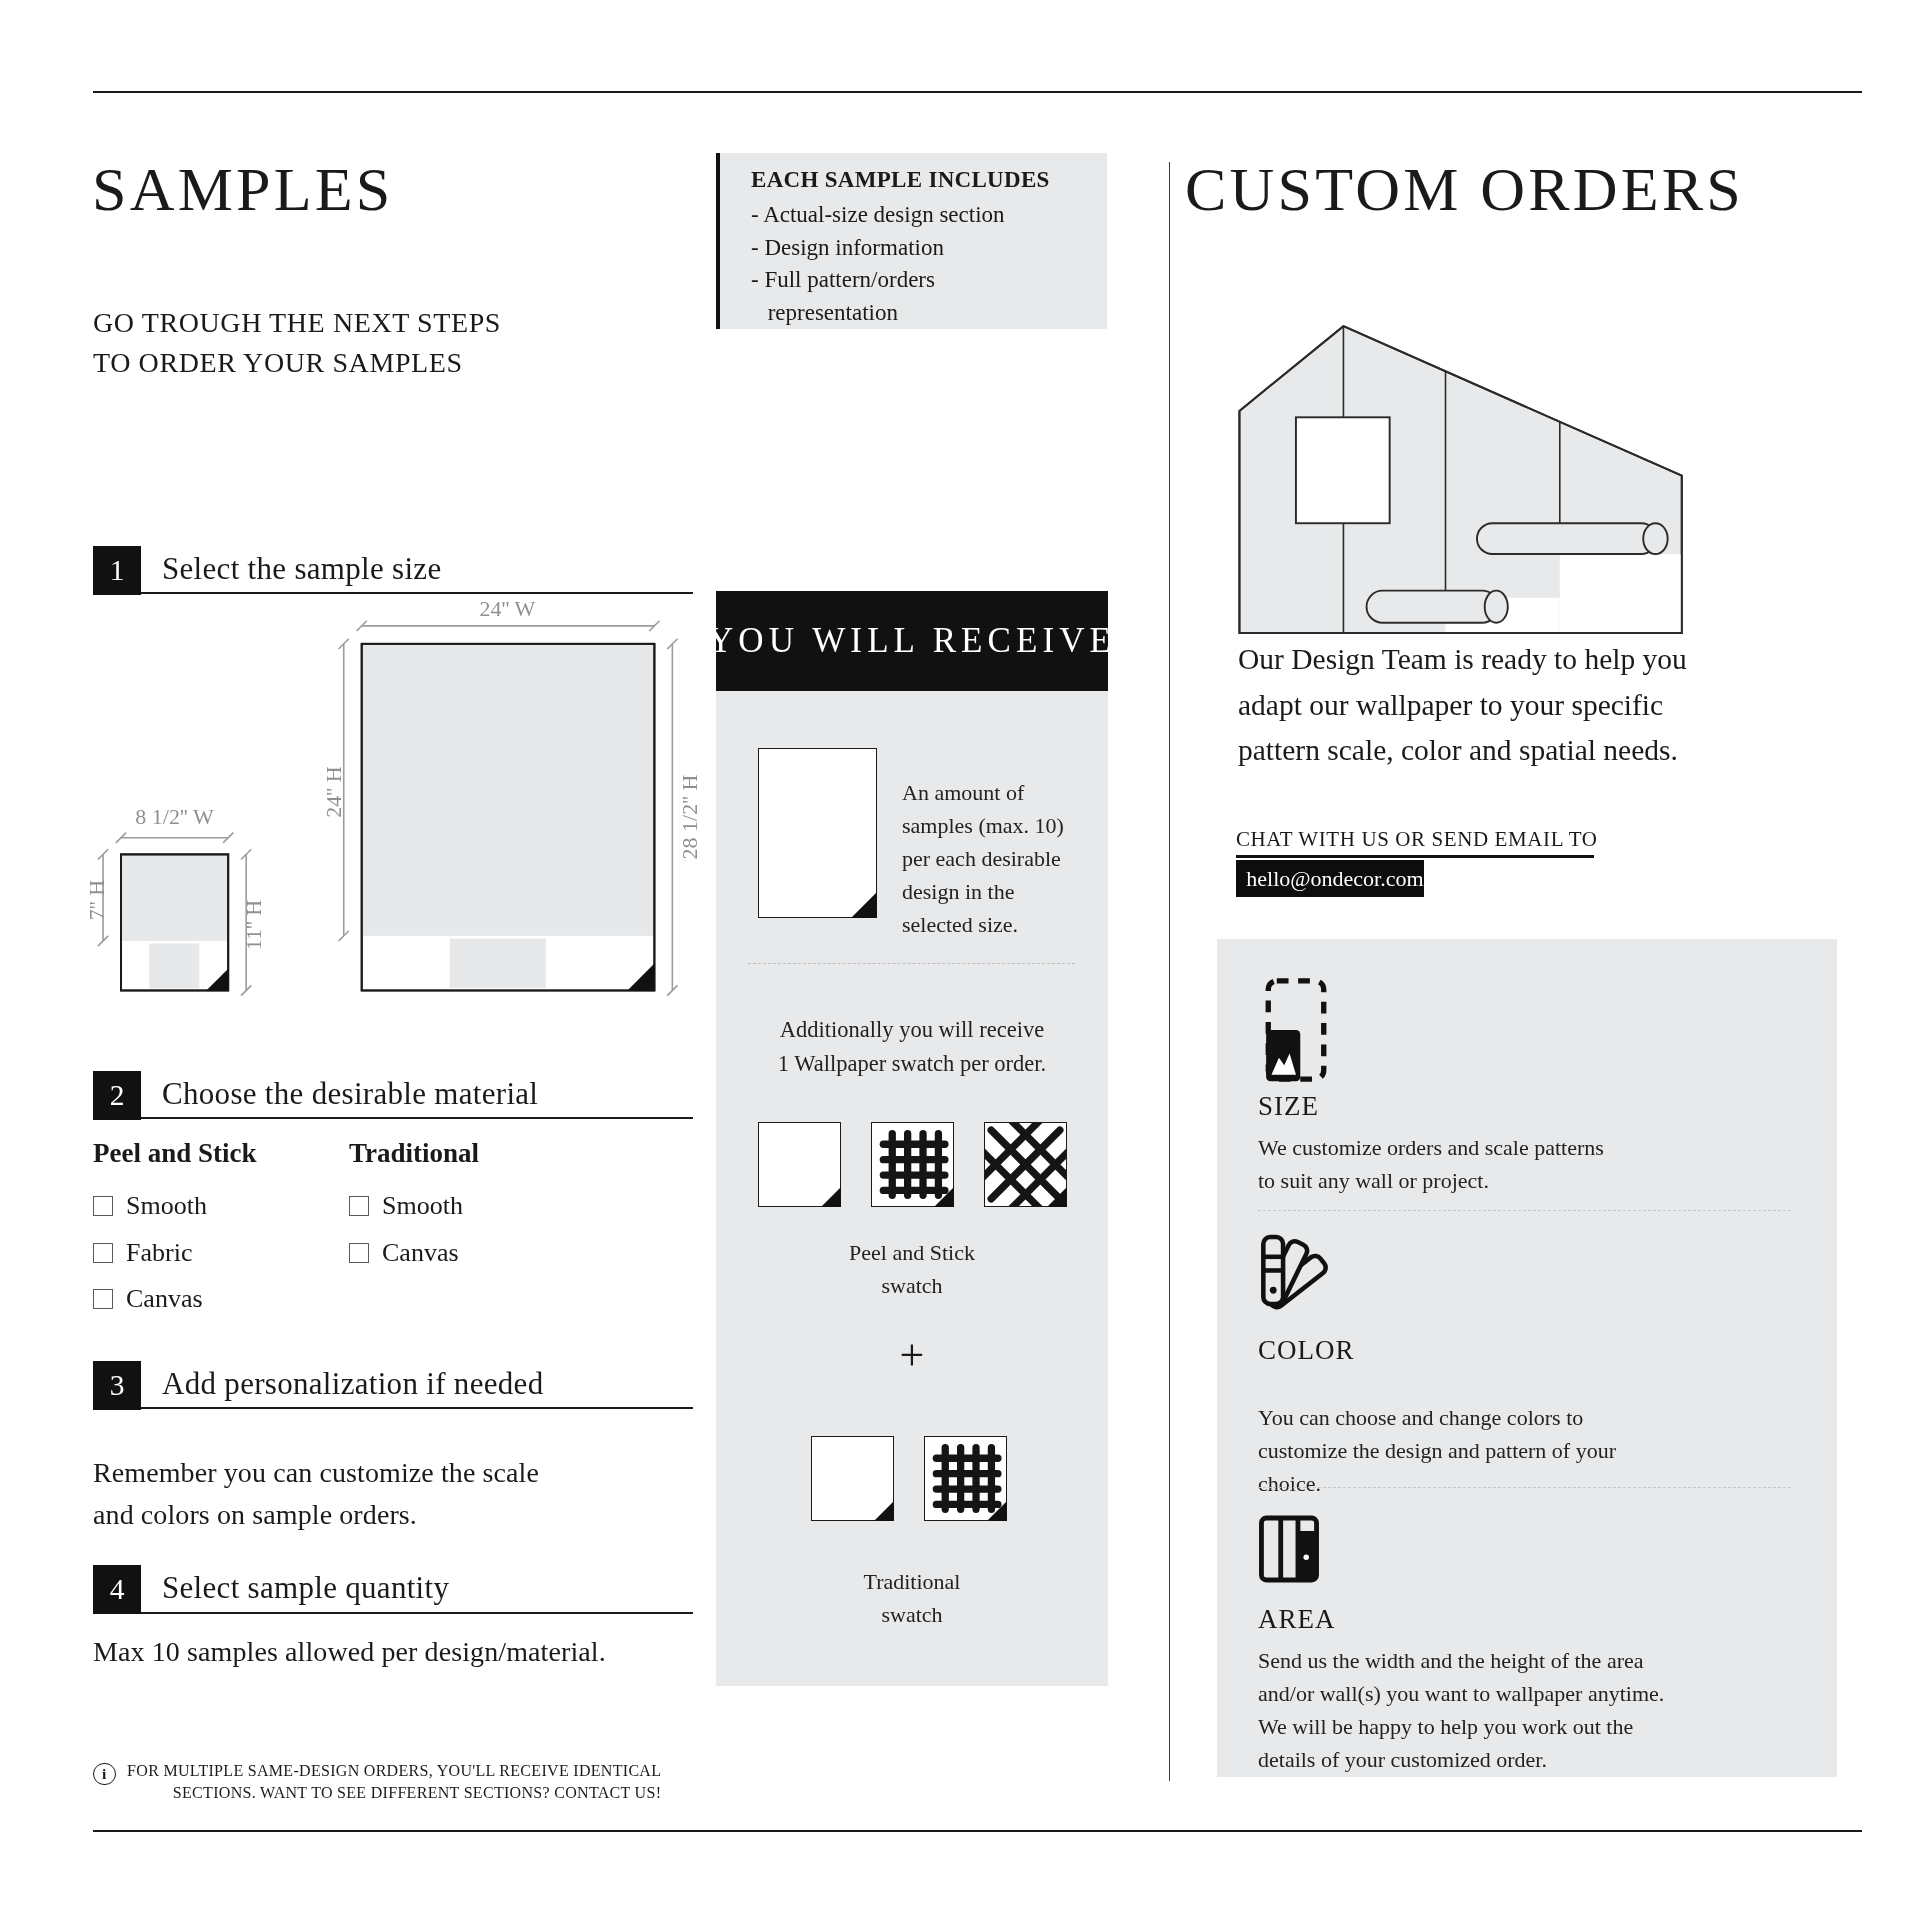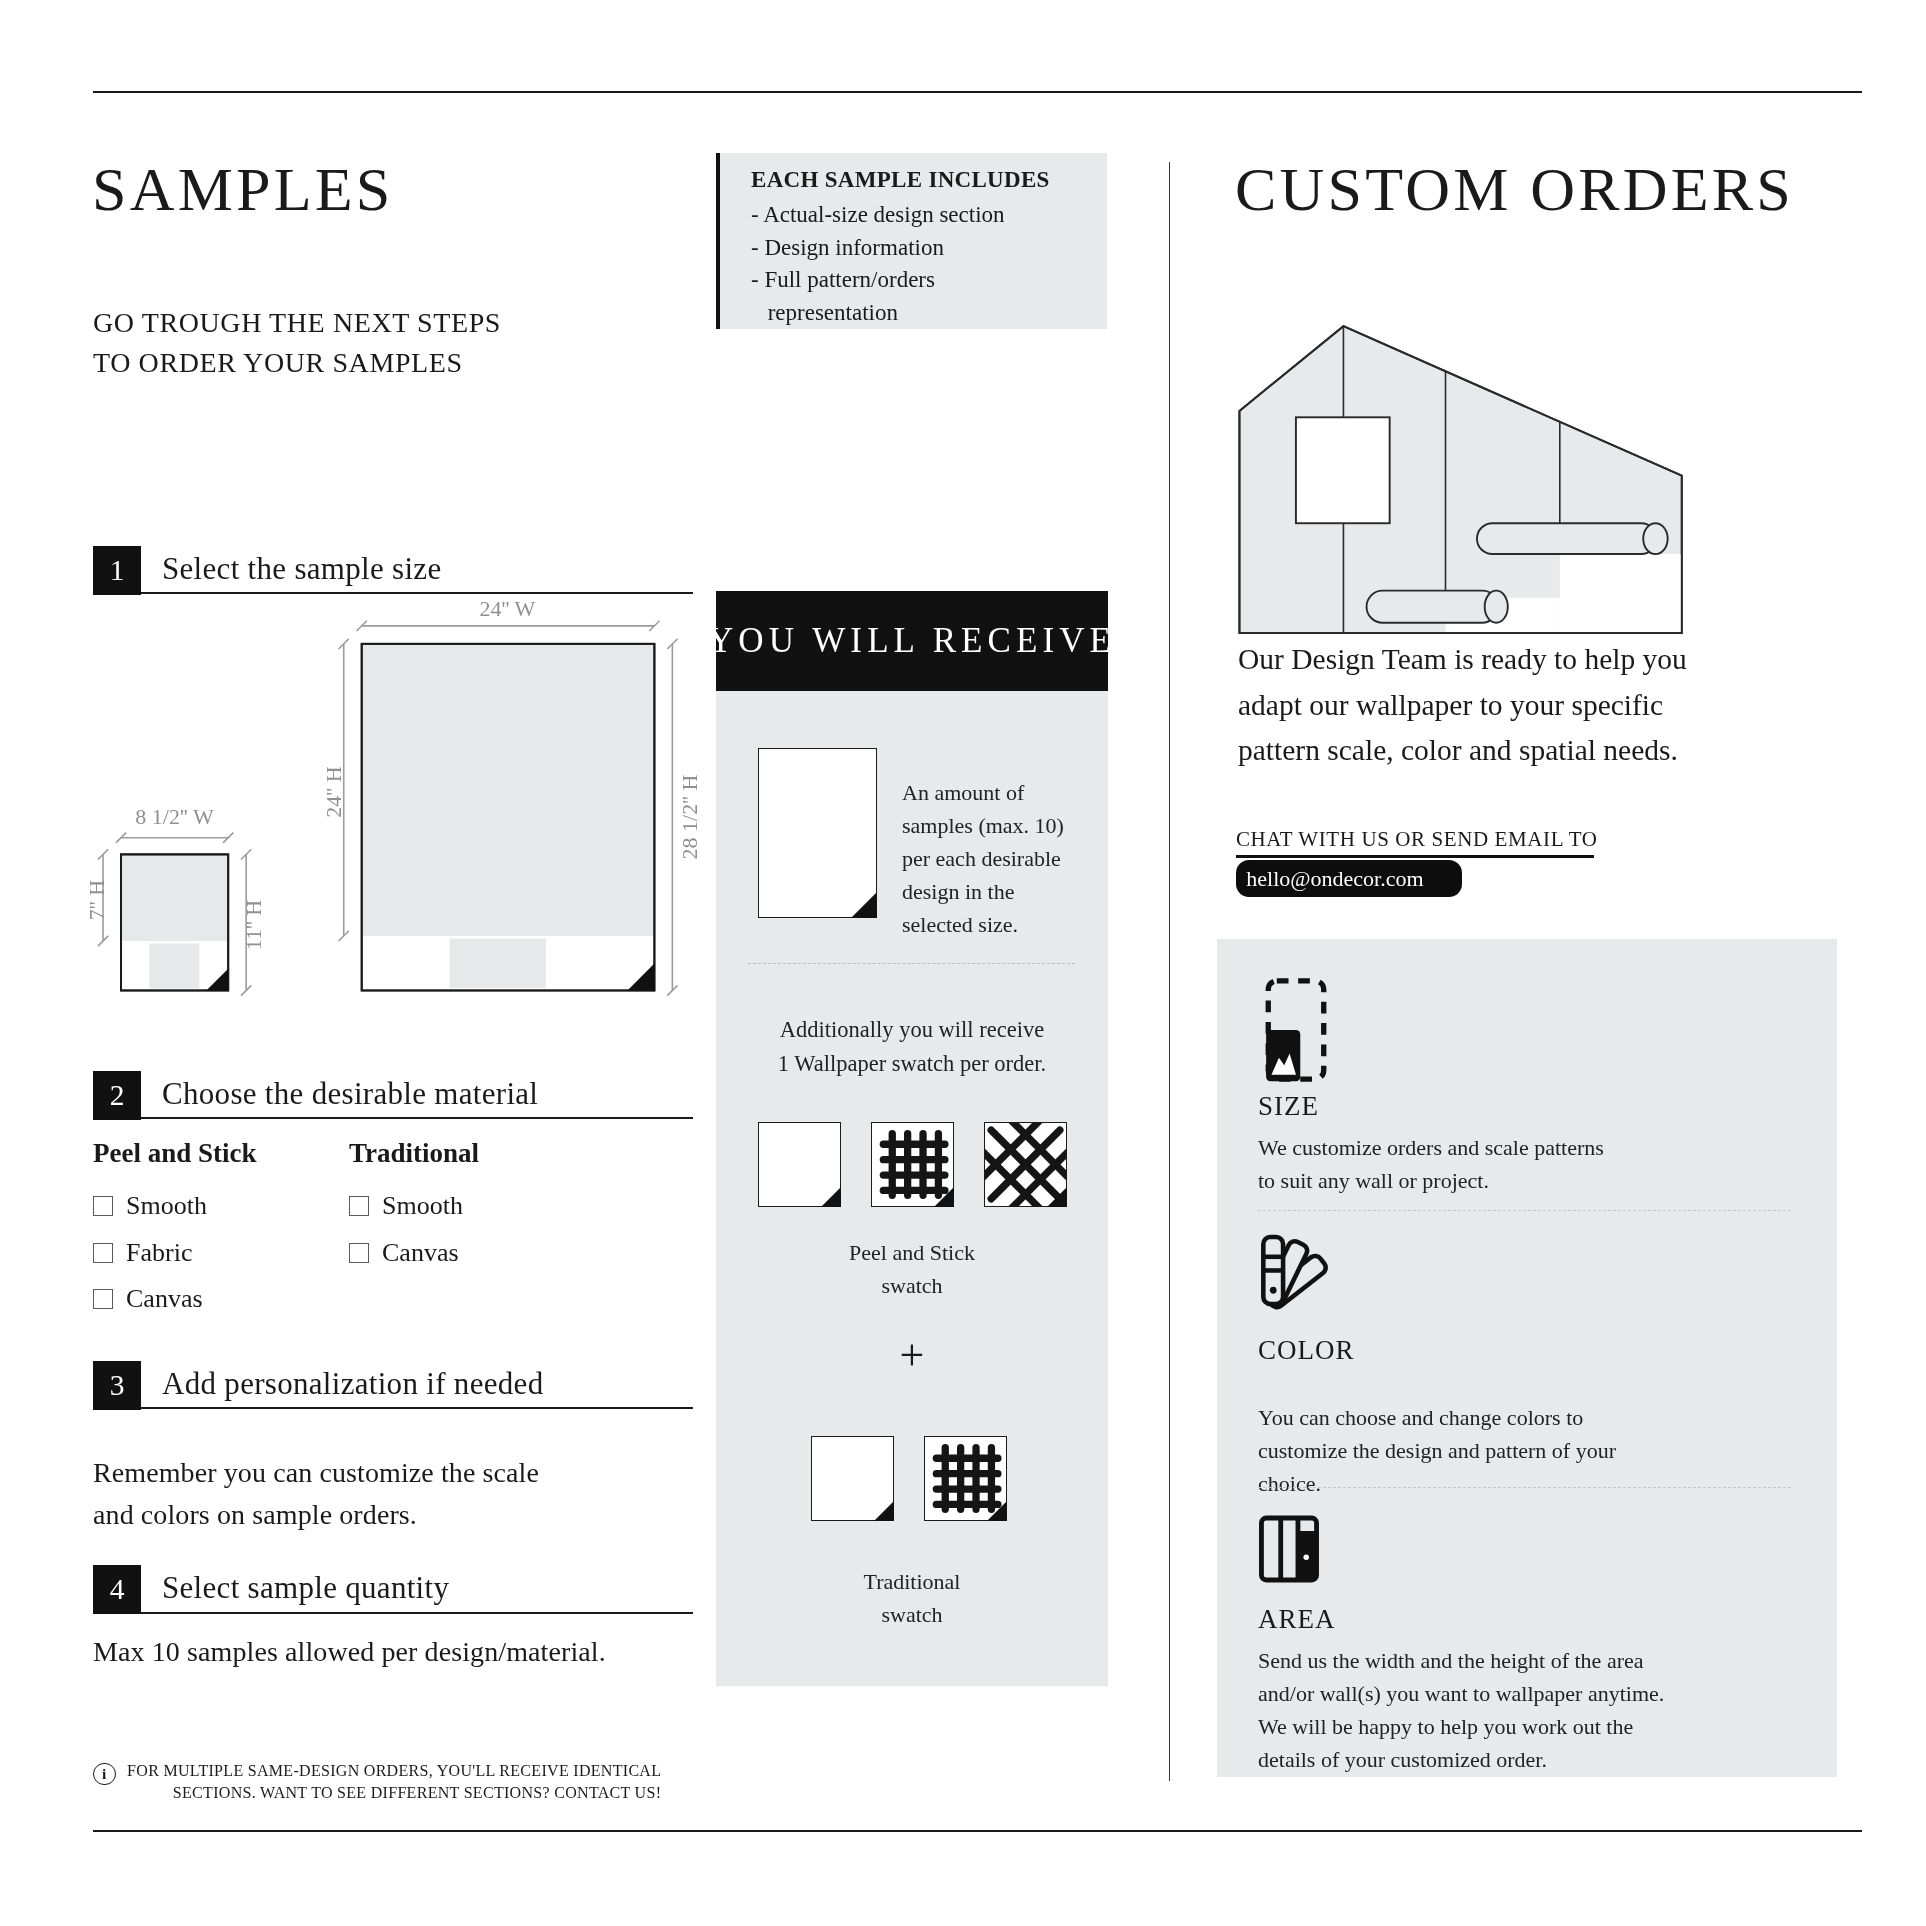--- a/index.html
+++ b/index.html
@@ -35,22 +35,22 @@
   .gray-panel{position:absolute;background:#e8e9ea;}
   .paper{position:absolute;background:#fff;border:1.9px solid #1b1b1b;}
   .fold{position:absolute;right:-0.6px;bottom:-0.6px;width:0;height:0;border-left:26px solid transparent;border-bottom:26px solid #111;}
   .fold.sm{border-left-width:20.5px;border-bottom-width:20.5px;}
   .mid-txt{font-size:22px;line-height:1.5;color:#222;}
   .center{text-align:center;}
   .dashed{position:absolute;border-top:1.3px dashed #bcbdbf;}
   .plus{font-size:44px;font-weight:200;color:#1a1a1a;}
   
   .chat{font-size:21px;letter-spacing:0.6px;}
-  .email-box{position:absolute;left:1236px;top:860px;width:226px;height:37px;background:#0d0d0d;color:#fff;
-             font-size:22px;display:flex;align-items:center;padding-left:10.3px;box-sizing:border-box;border-radius:13px;}
+  .email-box{position:absolute;left:1236px;top:860px;width:188px;height:37px;background:#0d0d0d;color:#fff;
+             font-size:22px;display:flex;align-items:center;padding-left:10.3px;box-sizing:border-box;}
   .feat-name{font-size:27px;letter-spacing:1px;color:#1a1a1a;}
   .feat-body{font-size:22px;line-height:1.5;color:#222;}
   
   .footnote{display:flex;gap:11.6px;align-items:flex-start;}
   .info-circle{width:20.5px;height:20.5px;border:1.9px solid #1a1a1a;border-radius:50%;font-size:15.4px;font-weight:bold;
                display:flex;align-items:center;justify-content:center;margin-top:2.6px;flex:0 0 auto;}
   .foot-txt{font-size:16px;letter-spacing:0.3px;line-height:1.38;text-align:right;}
   svg{display:block;}
 </style>
 </head>
@@ -236,21 +236,21 @@
           <line x1="14" y1="44" x2="90" y2="44"></line>
         <line x1="14" y1="63" x2="90" y2="63"></line>
           <line x1="14" y1="82" x2="90" y2="82"></line>
       </g>
     </svg>
     <div class="fold sm"></div>
   </div>
   <div class="abs mid-txt pre center" style="left:716px;top:1565px;width:392px;">Traditional
 swatch</div>
 
-  <div class="abs h1" style="left:1235px;top:154px;">CUSTOM ORDERS</div>
+  <div class="abs h1" style="left:1185px;top:154px;">CUSTOM ORDERS</div>
 
   <svg class="abs" style="left:1220px;top:321px;" width="469" height="321" viewBox="0 0 730 500">
     <polygon points="30,140 192,8 719,241 719,486 30,486" fill="#e8e9ea" stroke="#2b2b2b" stroke-width="3"></polygon>
     <rect x="529" y="363" width="190" height="123" fill="#ffffff"></rect>
     <rect x="351" y="431" width="178" height="55" fill="#ffffff"></rect>
     <polygon points="30,140 192,8 719,241 719,486 30,486" fill="none" stroke="#2b2b2b" stroke-width="3"></polygon>
     <g stroke="#2b2b2b" stroke-width="2.5">
       <line x1="192" y1="8" x2="192" y2="150"></line>
       <line x1="192" y1="315" x2="192" y2="486"></line>
       <line x1="351" y1="78" x2="351" y2="431"></line>

